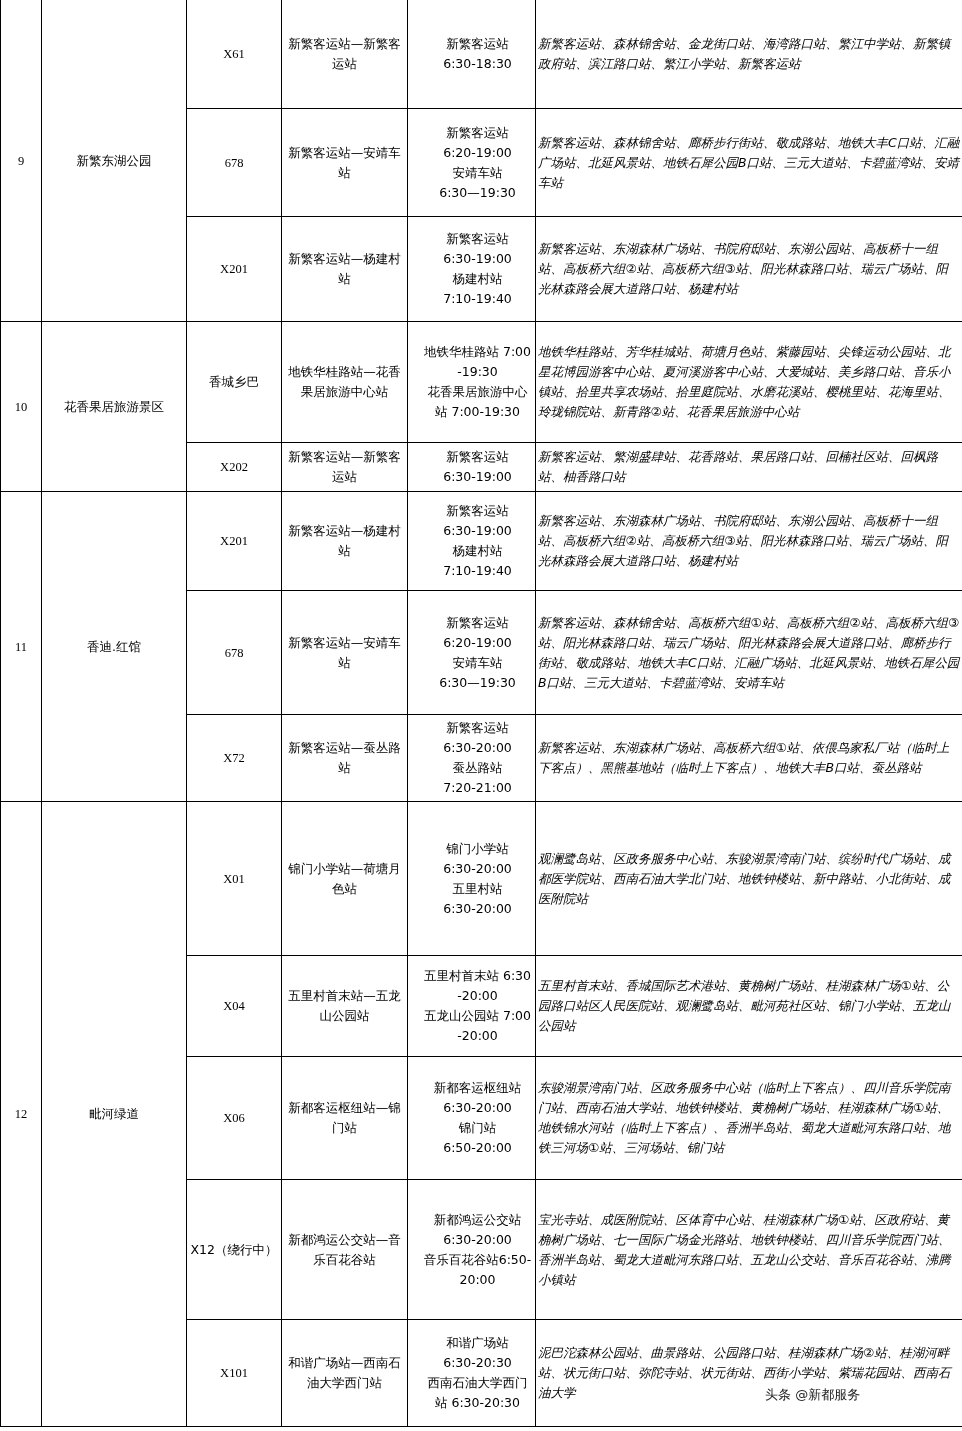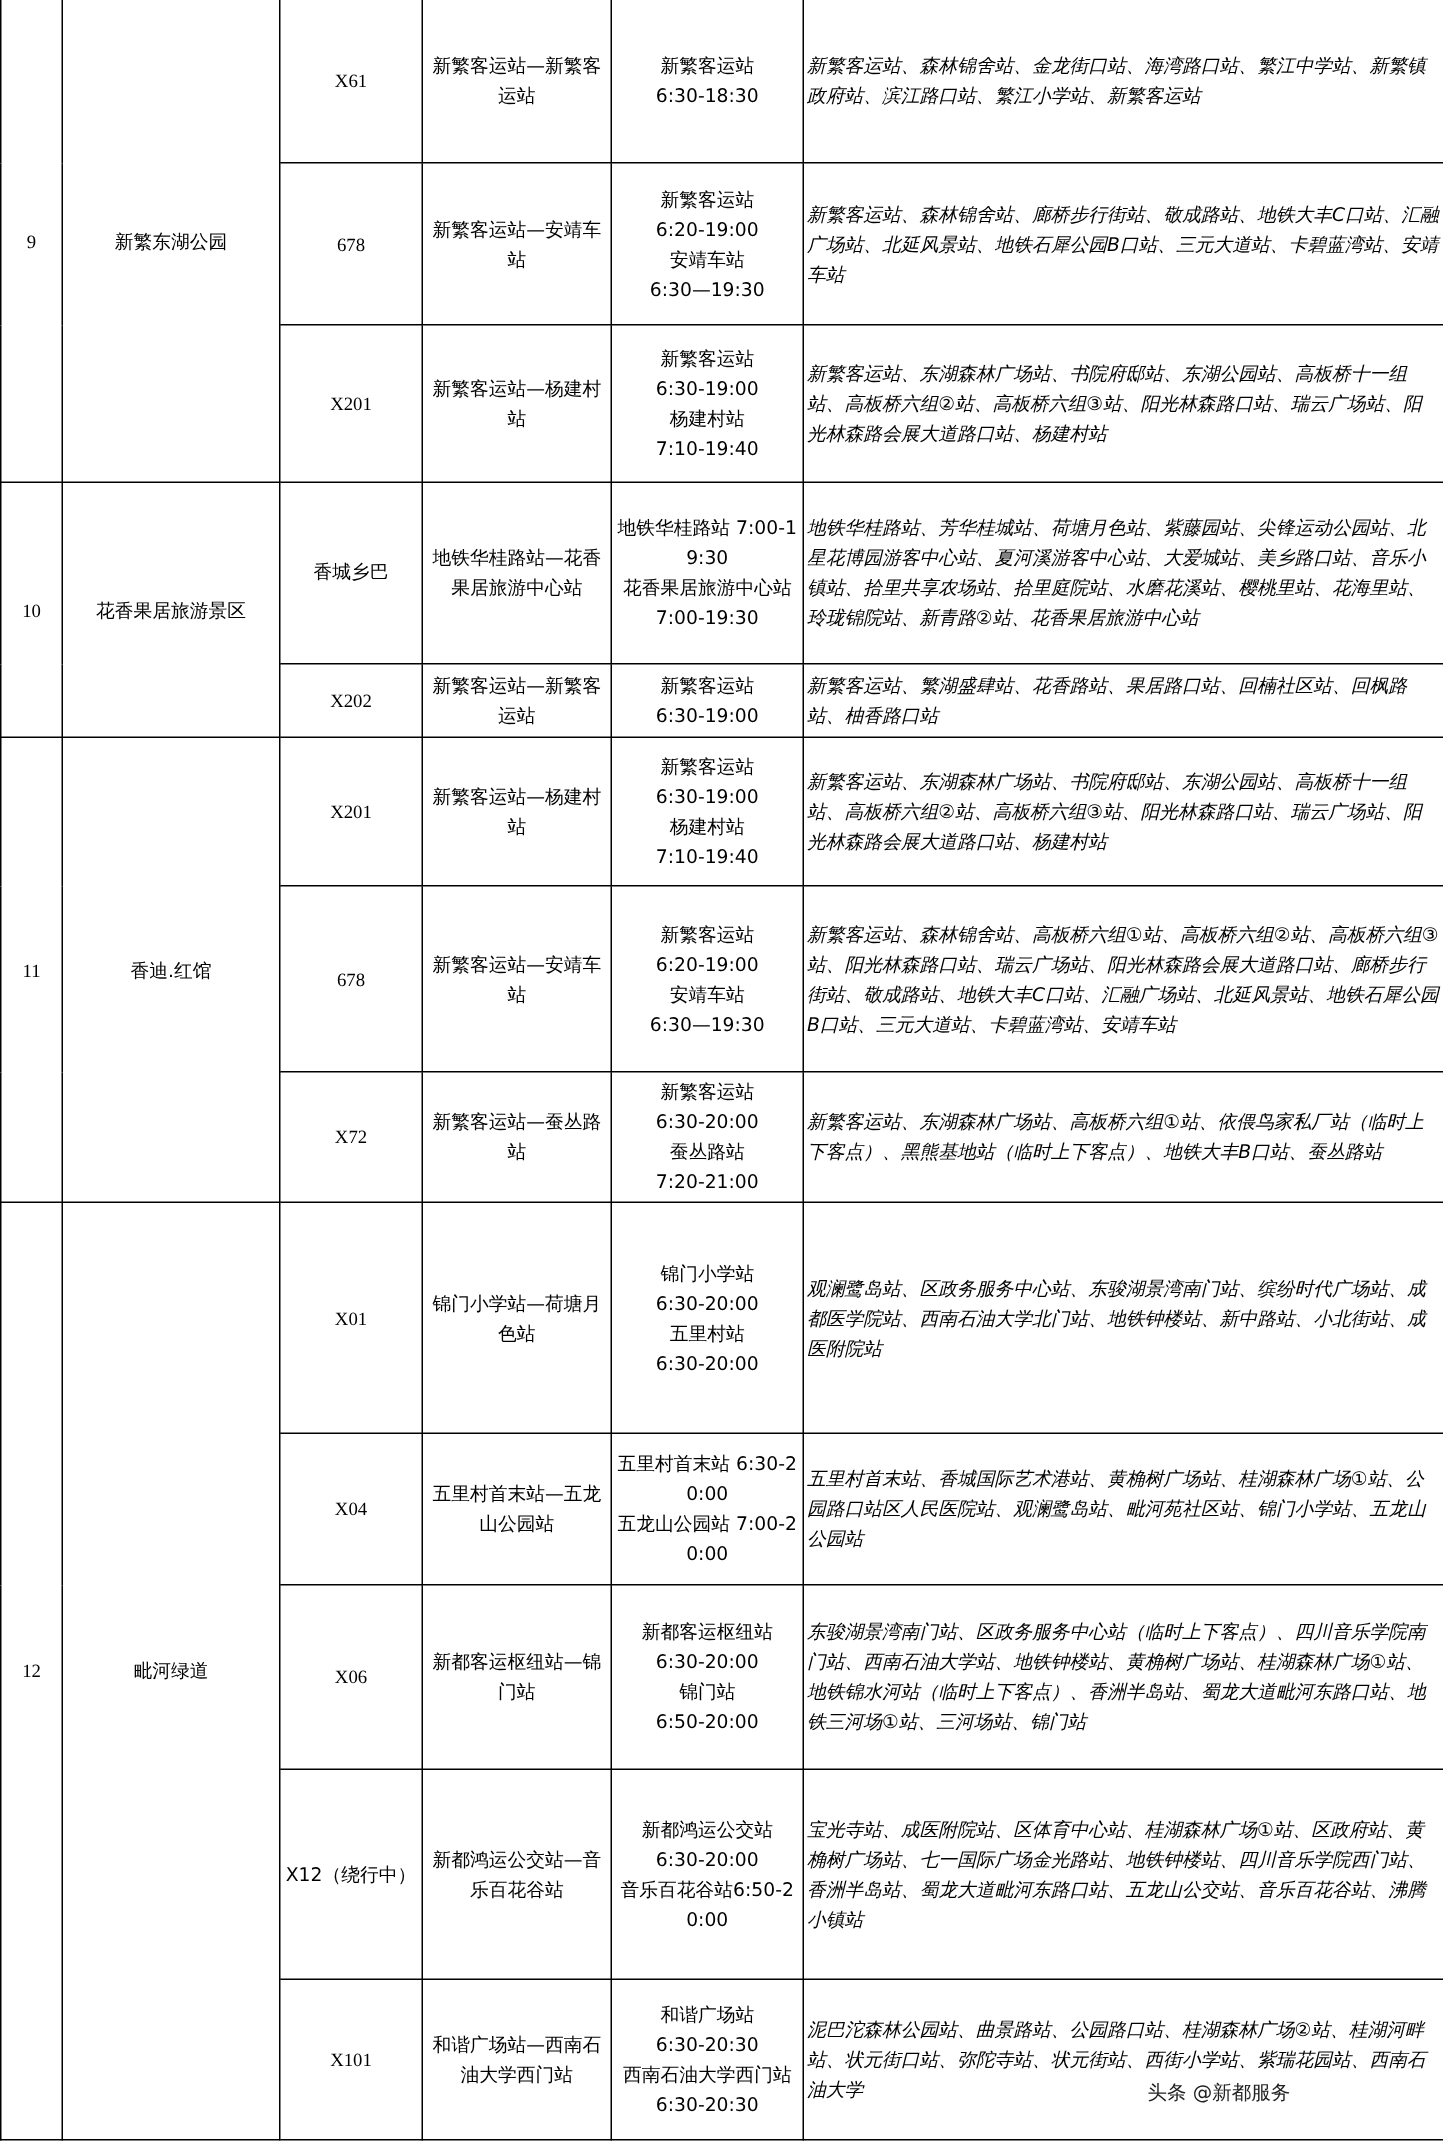--- a/index.html
+++ b/index.html
@@ -8,21 +8,21 @@
   table.route-table { border-collapse: collapse; table-layout: fixed; width: 962px;
          position: absolute; left: 0; top: -1px; }
   table.route-table td { border: 1.5px solid #000; padding: 0 2px; font-size: 12.5px;
          line-height: 20px; vertical-align: middle; word-break: break-all; }
   td.c-idx { text-align: center; font-family: "Liberation Serif", serif; font-size: 13px; }
   td.c-spot { text-align: center; font-size: 13px; margin-top: 44px; }
   td.c-line { text-align: center; font-family: "Liberation Serif", serif; font-size: 13px; }
   td.c-route { text-align: center; margin-top: 30px; }
   td.c-time { text-align: center; }
   td.c-stops { text-align: left; padding-left: 3px; padding-right: 2px; font-style: italic; }
-  .time-line { display: block; }
+  .time-line { display: block; margin-left: 12px; }
   .watermark { position: absolute; left: 765px; top: 1386px; font-size: 13px;
          color: #222; background: rgba(255,255,255,0.35); letter-spacing: 0px;
          text-shadow: 0 0 2px #fff, 0 0 3px #fff; white-space: nowrap; }
 </style>
 </head>
 <body>
 
 <table class="route-table">
   <colgroup>
     <col style="width:41px">
@@ -64,21 +64,21 @@
         <span class="time-line">6:30-19:00</span>
         <span class="time-line">杨建村站</span>
         <span class="time-line">7:10-19:40</span>
       </td>
       <td class="c-stops">新繁客运站、东湖森林广场站、书院府邸站、东湖公园站、高板桥十一组站、高板桥六组②站、高板桥六组③站、阳光林森路口站、瑞云广场站、阳光林森路会展大道路口站、杨建村站</td>
     </tr>
 
     <tr style="height:121px">
       <td class="c-idx" rowspan="2">10</td>
       <td class="c-spot" rowspan="2">花香果居旅游景区</td>
-      <td class="c-line" style="font-family:Liberation Mono, monospace;">香城乡巴</td>
+      <td class="c-line" style="font-family:Liberation Sans, sans-serif;">香城乡巴</td>
       <td class="c-route">地铁华桂路站—花香果居旅游中心站</td>
       <td class="c-time">
         <span class="time-line">地铁华桂路站 7:00-19:30</span>
         <span class="time-line">花香果居旅游中心站 7:00-19:30</span>
       </td>
       <td class="c-stops">地铁华桂路站、芳华桂城站、荷塘月色站、紫藤园站、尖锋运动公园站、北星花博园游客中心站、夏河溪游客中心站、大爱城站、美乡路口站、音乐小镇站、拾里共享农场站、拾里庭院站、水磨花溪站、樱桃里站、花海里站、玲珑锦院站、新青路②站、花香果居旅游中心站</td>
     </tr>
     <tr style="height:49px">
       <td class="c-line">X202</td>
       <td class="c-route">新繁客运站—新繁客运站</td>

